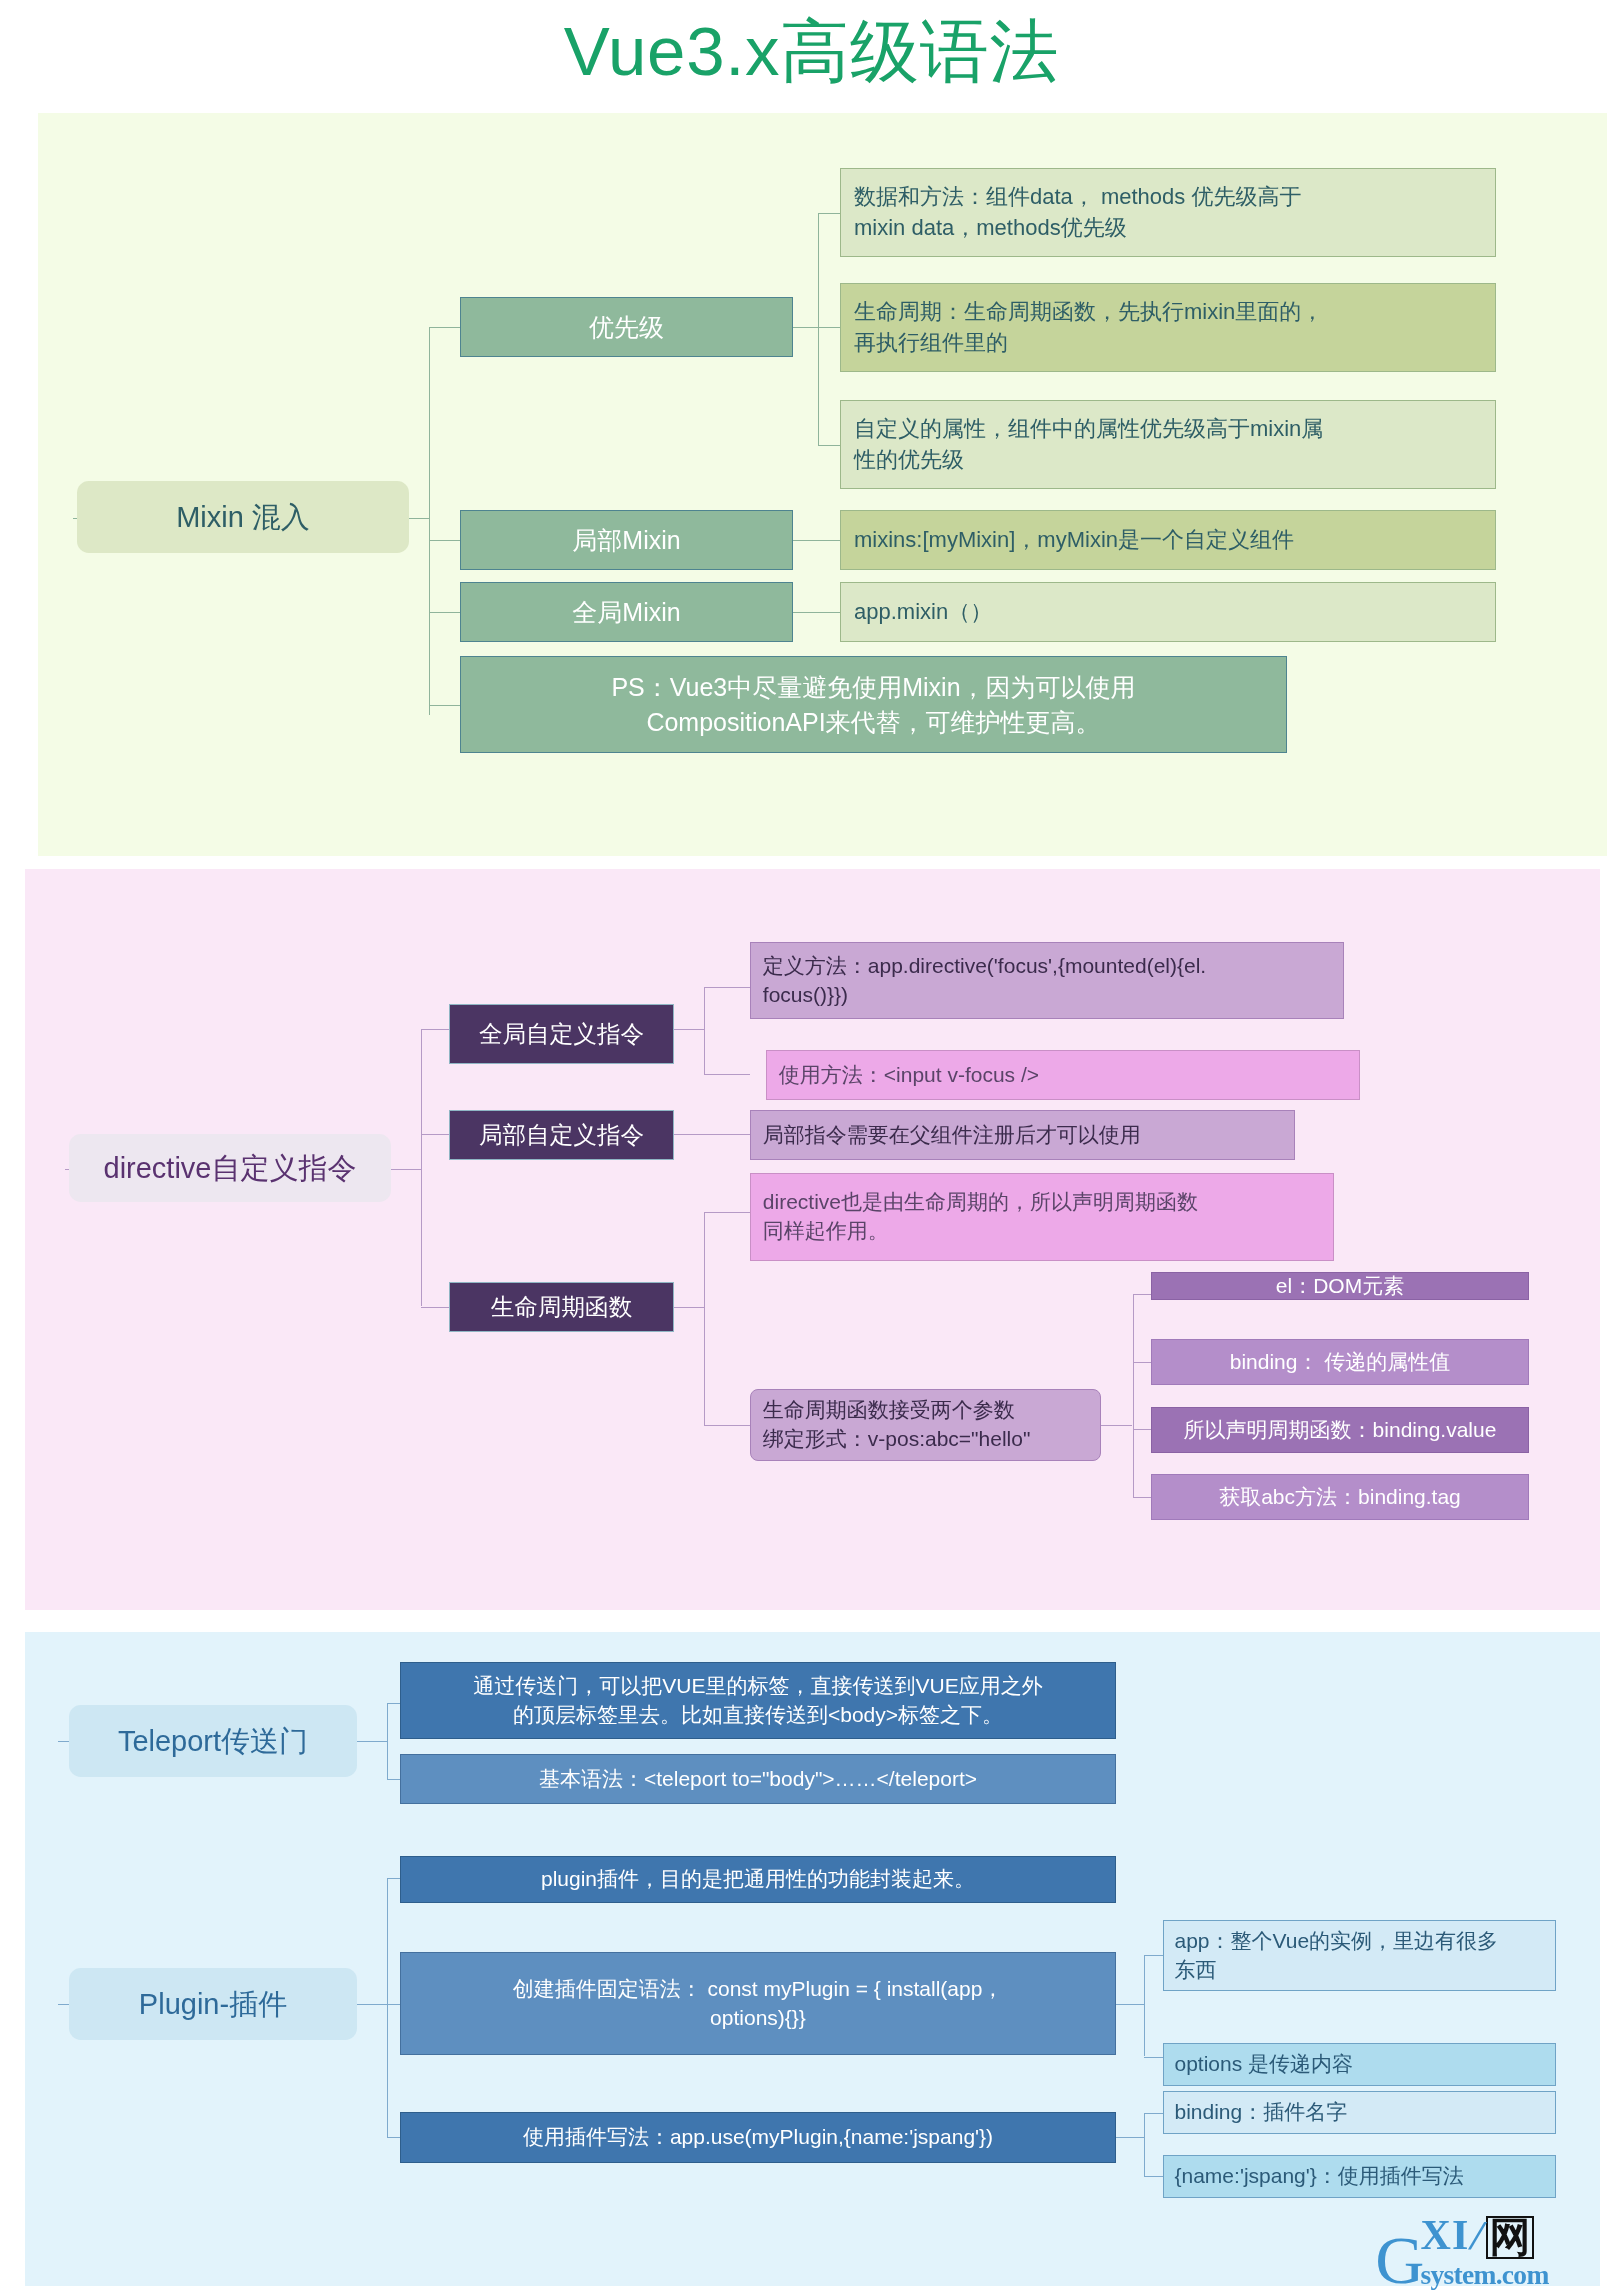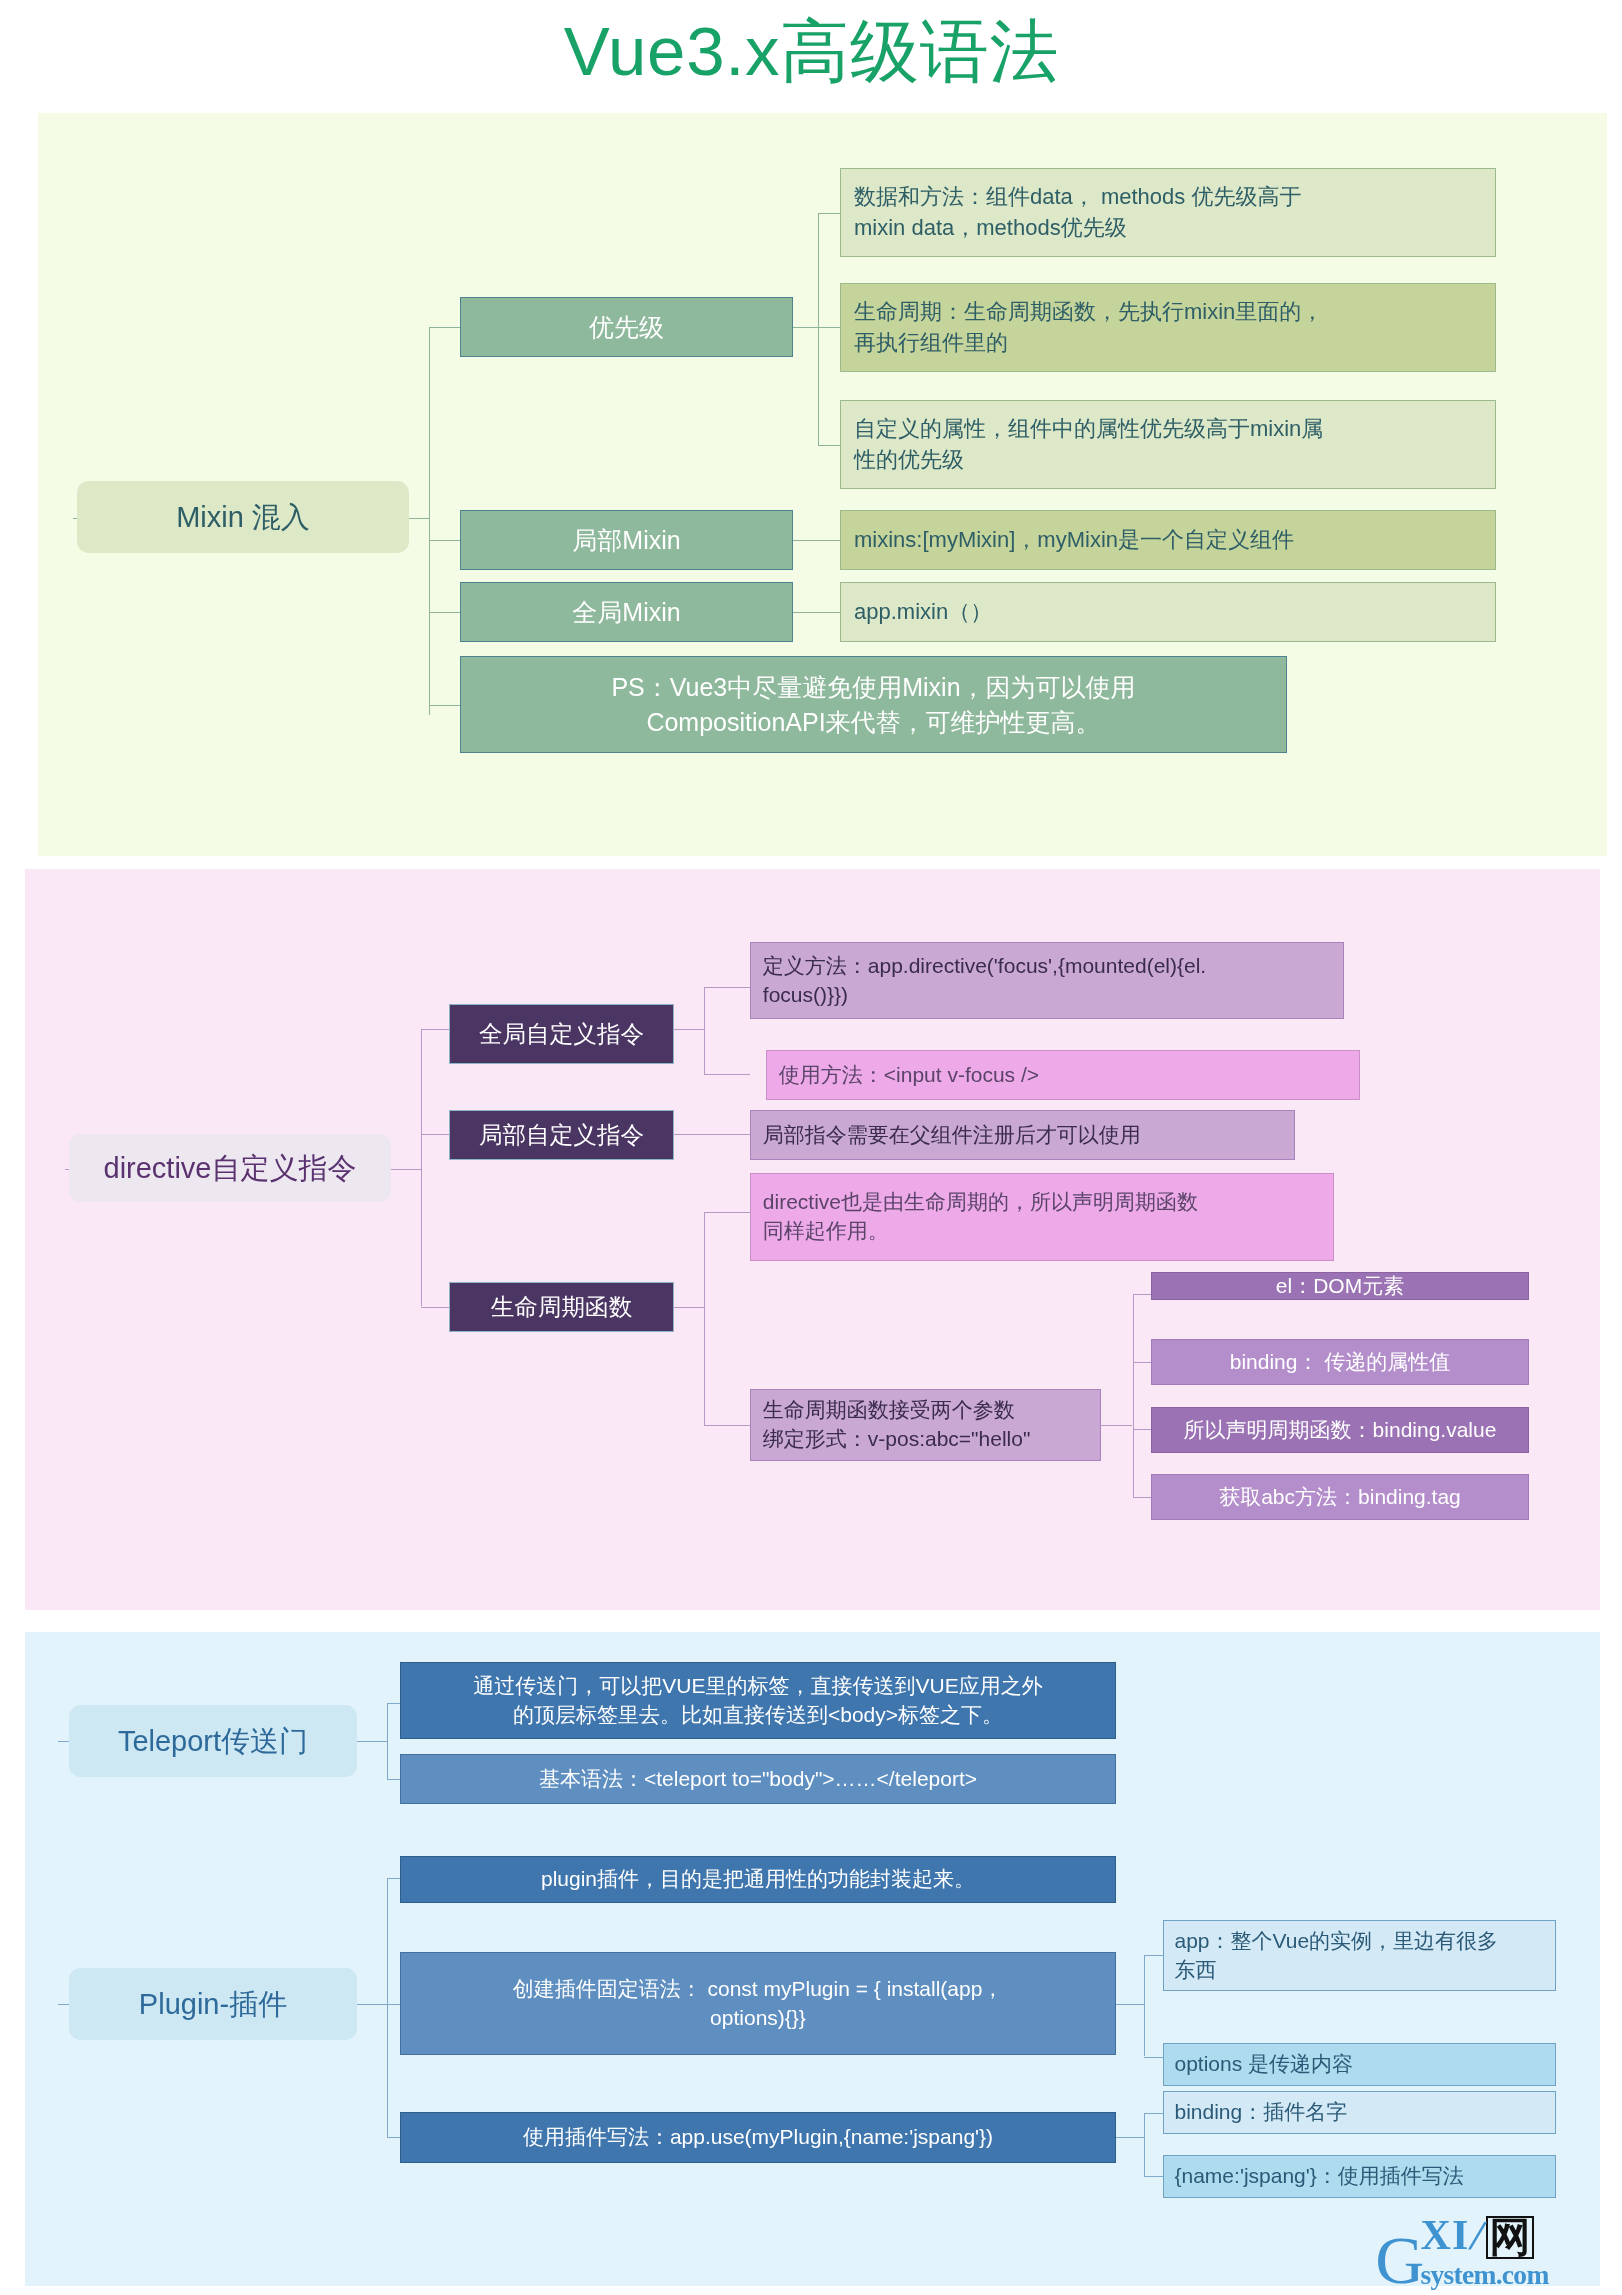--- a/index.html
+++ b/index.html
@@ -165,21 +165,21 @@
 <div class="node p-mid center" style="left:449px; top:1004px; width:225px; height:60px; font-size:23.6px;">全局自定义指令</div>
 <div class="node p-mid center" style="left:449px; top:1110px; width:225px; height:50px; font-size:23.6px;">局部自定义指令</div>
 <div class="node p-mid center" style="left:449px; top:1282px; width:225px; height:50px; font-size:23.6px;">生命周期函数</div>
 
 <div class="node p-leaf-a left" style="left:750px; top:942px; width:594px; height:77px; font-size:21px; padding:0 11.8px;">定义方法：app.directive('focus',{mounted(el){el.
 focus()}})</div>
 <div class="node p-leaf-b left" style="left:750px; top:1050px; width:594px; height:50px; font-size:21px; padding:0 11.8px;margin-left:16px;">使用方法：&lt;input v-focus /&gt;</div>
 <div class="node p-leaf-a left" style="left:750px; top:1110px; width:545px; height:50px; font-size:21px; padding:0 11.8px;">局部指令需要在父组件注册后才可以使用</div>
 <div class="node p-leaf-b left" style="left:750px; top:1173px; width:584px; height:88px; font-size:21px; padding:0 11.8px;">directive也是由生命周期的，所以声明周期函数
 同样起作用。</div>
-<div class="node p-leaf-a left" style="left:750px; top:1389px; width:351px; height:72px; font-size:21px; padding:0 11.8px;">生命周期函数接受两个参数
+<div class="node p-leaf-a left" style="left:750px; top:1389px; width:351px; height:72px; font-size:21px; padding:0 11.8px;border-radius:8px;">生命周期函数接受两个参数
 绑定形式：v-pos:abc="hello"</div>
 
 <div class="node p-leaf-d center" style="left:1151px; top:1272px; width:378px; height:28px; font-size:21px; padding:0 9.2px;">el：DOM元素</div>
 <div class="node p-leaf-e center" style="left:1151px; top:1339px; width:378px; height:46px; font-size:21px; padding:0 9.2px;">binding： 传递的属性值</div>
 <div class="node p-leaf-d center" style="left:1151px; top:1407px; width:378px; height:46px; font-size:21px; padding:0 9.2px;">所以声明周期函数：binding.value</div>
 <div class="node p-leaf-e center" style="left:1151px; top:1474px; width:378px; height:46px; font-size:21px; padding:0 9.2px;">获取abc方法：binding.tag</div>
 
 <div class="panel" id="panel-teleport"></div>
 
 <div class="conn h b-line" style="left:58px; top:1741px; width:11.8px;"></div>

